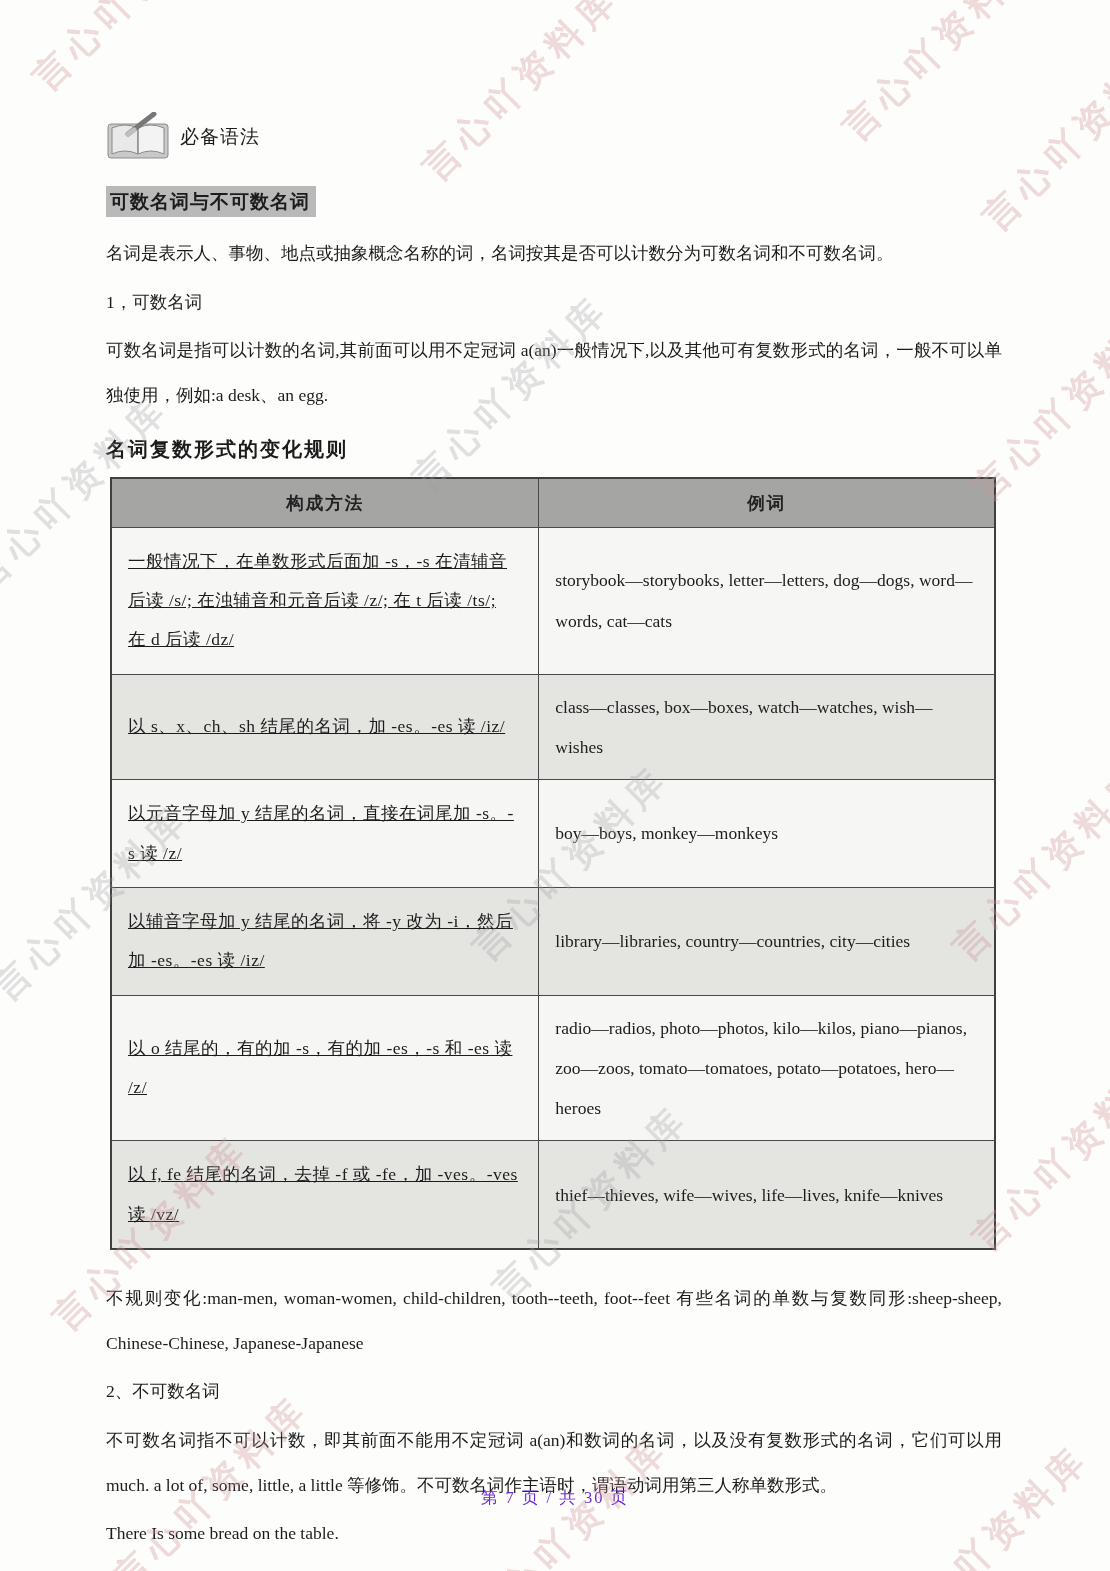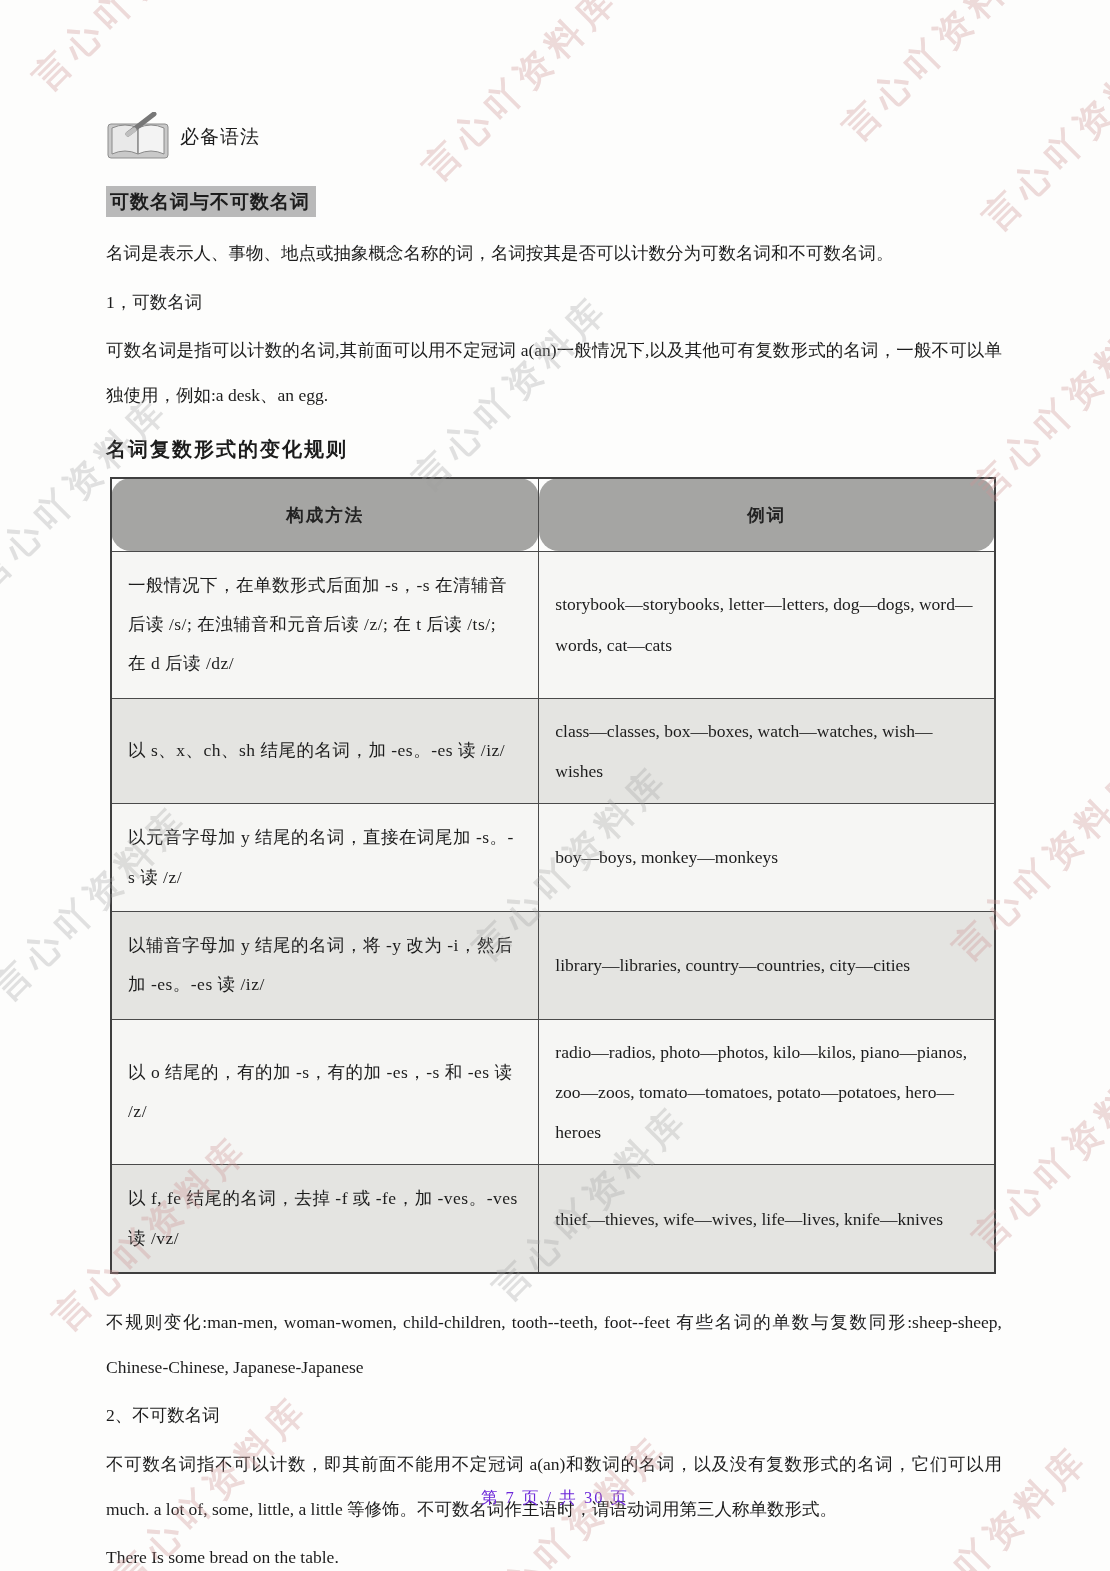--- a/index.html
+++ b/index.html
@@ -85,32 +85,32 @@
     border: 2px solid #3f3f3f;
   }
   table.rules th, table.rules td {
     border: 1px solid #4a4a4a;
     font-size: 17.5px;
   }
   table.rules th {
     background: #a5a5a3;
     font-weight: 600;
     text-align: center;
-    padding: 24px 6px;
+    padding: 12px 6px;
     letter-spacing: 2px;
     color: #222;
-    border-radius: 20px;
   }
   table.rules col.c-method { width: 48.4%; }
   table.rules col.c-examples { width: 51.6%; }
   table.rules td { vertical-align: middle; }
   td.method {
     padding: 14px 20px 14px 16px;
     line-height: 2.25;
     letter-spacing: 0.5px;
+    text-decoration: underline;
   }
   td.examples {
     padding: 12px 16px;
     line-height: 2.3;
   }
   table.rules tr.r-odd  td { background: #f6f6f4; }
   table.rules tr.r-even td { background: #e4e4e1; }
 
   .after-table { margin-top: 26px; }
 

